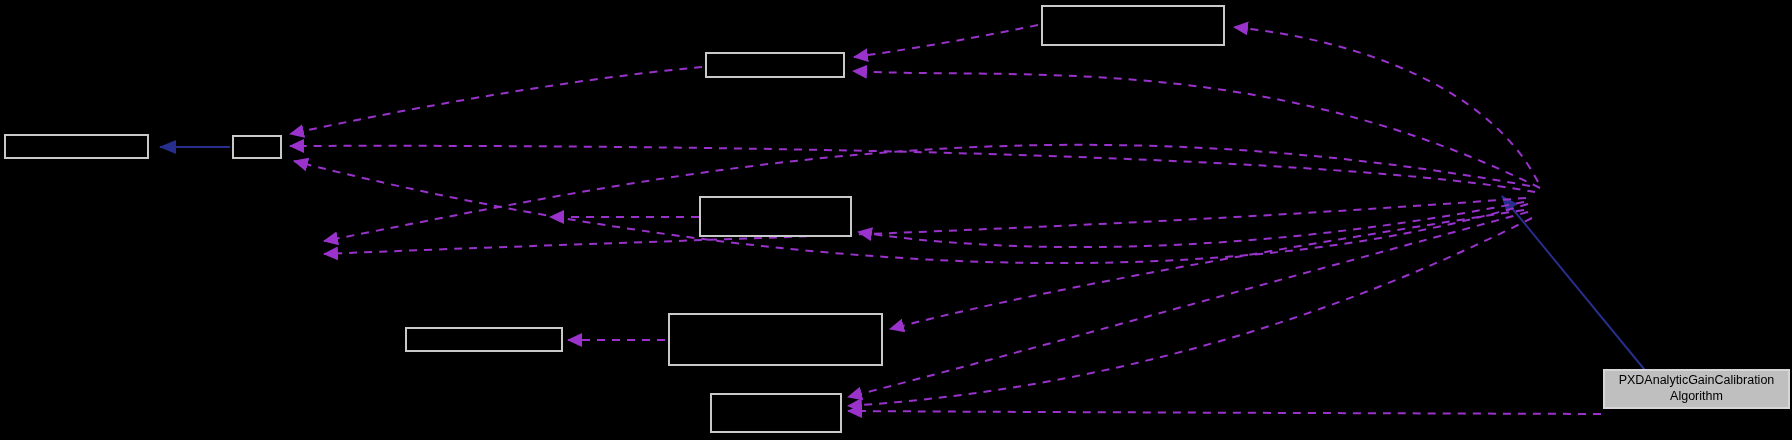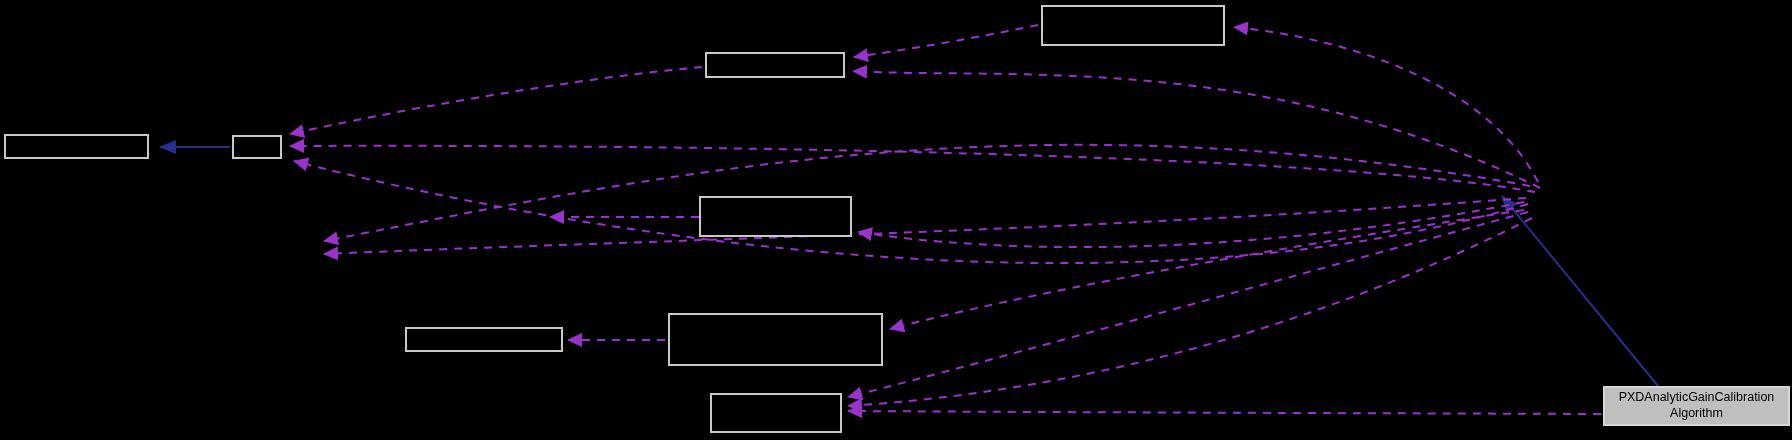--- a/index.html
+++ b/index.html
@@ -52,21 +52,21 @@
   }
   
   .n-top-right   {left:1041px; top:5px;   width:184px; height:41px;}
   .n-upper-mid   {left:705px;  top:52px;  width:140px; height:26px;}
   .n-left        {left:4px;    top:134px; width:145px; height:25px;}
   .n-left-small  {left:232px;  top:135px; width:50px;  height:24px;}
   .n-middle      {left:699px;  top:196px; width:153px; height:41px;}
   .n-lower-left  {left:405px;  top:327px; width:158px; height:25px;}
   .n-lower-mid   {left:668px;  top:313px; width:215px; height:53px;}
   .n-bottom-mid  {left:710px;  top:393px; width:132px; height:40px;}
-  .n-current     {left:1603px; top:386px; width:187px; height:40px;}
+  .n-current     {left:1603px; top:369px; width:187px; height:40px;}
 </style>
 </head>
 <body>
 
 <div class="canvas">
 
   <svg class="edge-layer" width="1792" height="440" viewBox="0 0 1792 440" xmlns="http://www.w3.org/2000/svg">
     <defs>
       <marker id="arrow-p" markerUnits="userSpaceOnUse" markerWidth="16" markerHeight="14" refX="14" refY="7" orient="auto">
         <path d="M0,0 L15,7 L0,14 z" fill="#9933cc"></path>

